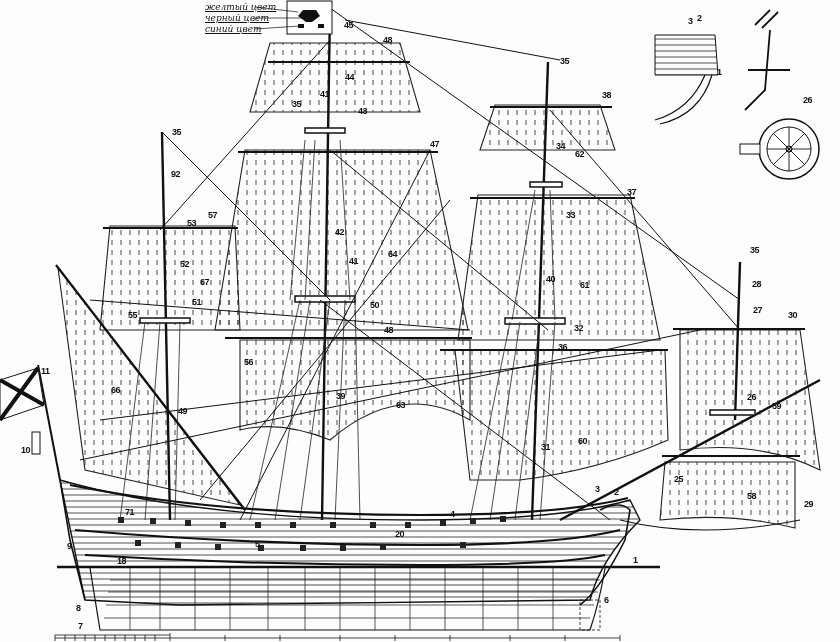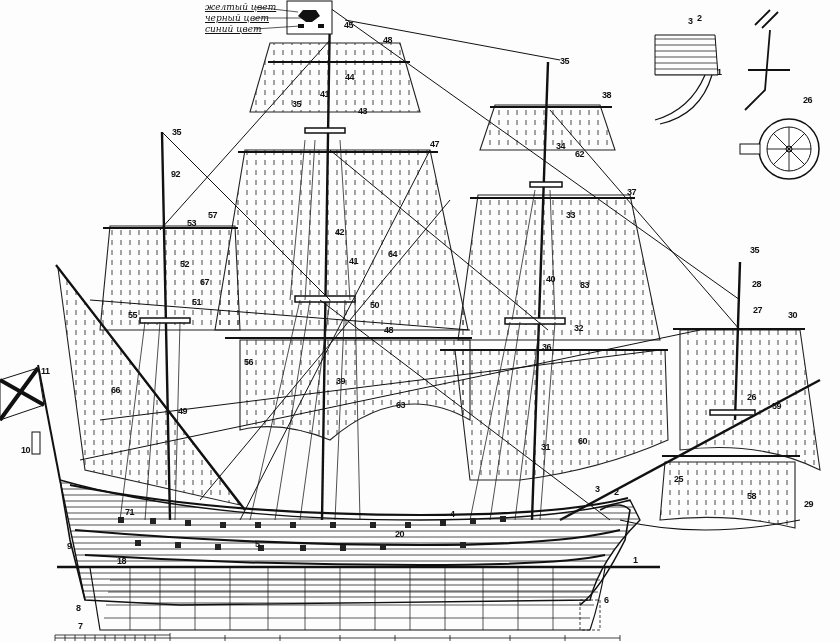--- a/index.html
+++ b/index.html
@@ -189,21 +189,21 @@
       <div class="lbl" style="left: 345px; top: 73px;">44</div>
       <div class="lbl" style="left: 292px; top: 100px;">35</div>
       <div class="lbl" style="left: 320px; top: 90px;">41</div>
       <div class="lbl" style="left: 358px; top: 107px;">43</div>
       <div class="lbl" style="left: 430px; top: 140px;">47</div>
       <div class="lbl" style="left: 335px; top: 228px;">42</div>
       <div class="lbl" style="left: 349px; top: 257px;">41</div>
       <div class="lbl" style="left: 388px; top: 250px;">64</div>
       <div class="lbl" style="left: 370px; top: 301px;">50</div>
       <div class="lbl" style="left: 384px; top: 326px;">48</div>
-      <div class="lbl" style="left: 336px; top: 377px;">39</div>
+      <div class="lbl" style="left: 336px; top: 392px;">39</div>
       <div class="lbl" style="left: 396px; top: 401px;">63</div>
       <div class="lbl" style="left: 172px; top: 128px;">35</div>
       <div class="lbl" style="left: 171px; top: 170px;">92</div>
       <div class="lbl" style="left: 187px; top: 219px;">53</div>
       <div class="lbl" style="left: 208px; top: 211px;">57</div>
       <div class="lbl" style="left: 180px; top: 260px;">52</div>
       <div class="lbl" style="left: 200px; top: 278px;">67</div>
       <div class="lbl" style="left: 192px; top: 298px;">51</div>
       <div class="lbl" style="left: 128px; top: 311px;">55</div>
       <div class="lbl" style="left: 244px; top: 358px;">56</div>
@@ -219,23 +219,23 @@
       <div class="lbl" style="left: 255px; top: 540px;">5</div>
       <div class="lbl" style="left: 395px; top: 530px;">20</div>
       <div class="lbl" style="left: 450px; top: 510px;">4</div>
       <div class="lbl" style="left: 560px; top: 57px;">35</div>
       <div class="lbl" style="left: 602px; top: 91px;">38</div>
       <div class="lbl" style="left: 556px; top: 142px;">34</div>
       <div class="lbl" style="left: 575px; top: 150px;">62</div>
       <div class="lbl" style="left: 566px; top: 175px; margin-top: 36px;">33</div>
       <div class="lbl" style="left: 627px; top: 188px;">37</div>
       <div class="lbl" style="left: 546px; top: 275px;">40</div>
-      <div class="lbl" style="left: 580px; top: 281px;">83</div>
+      <div class="lbl" style="left: 580px; top: 281px;">61</div>
       <div class="lbl" style="left: 574px; top: 324px;">32</div>
-      <div class="lbl" style="left: 542px; top: 343px;">36</div>
+      <div class="lbl" style="left: 558px; top: 343px;">36</div>
       <div class="lbl" style="left: 541px; top: 443px;">31</div>
       <div class="lbl" style="left: 578px; top: 437px;">60</div>
       <div class="lbl" style="left: 595px; top: 485px;">3</div>
       <div class="lbl" style="left: 614px; top: 488px;">2</div>
       <div class="lbl" style="left: 633px; top: 556px;">1</div>
       <div class="lbl" style="left: 604px; top: 596px;">6</div>
       <div class="lbl" style="left: 750px; top: 246px;">35</div>
       <div class="lbl" style="left: 752px; top: 280px;">28</div>
       <div class="lbl" style="left: 753px; top: 306px;">27</div>
       <div class="lbl" style="left: 788px; top: 311px;">30</div>

